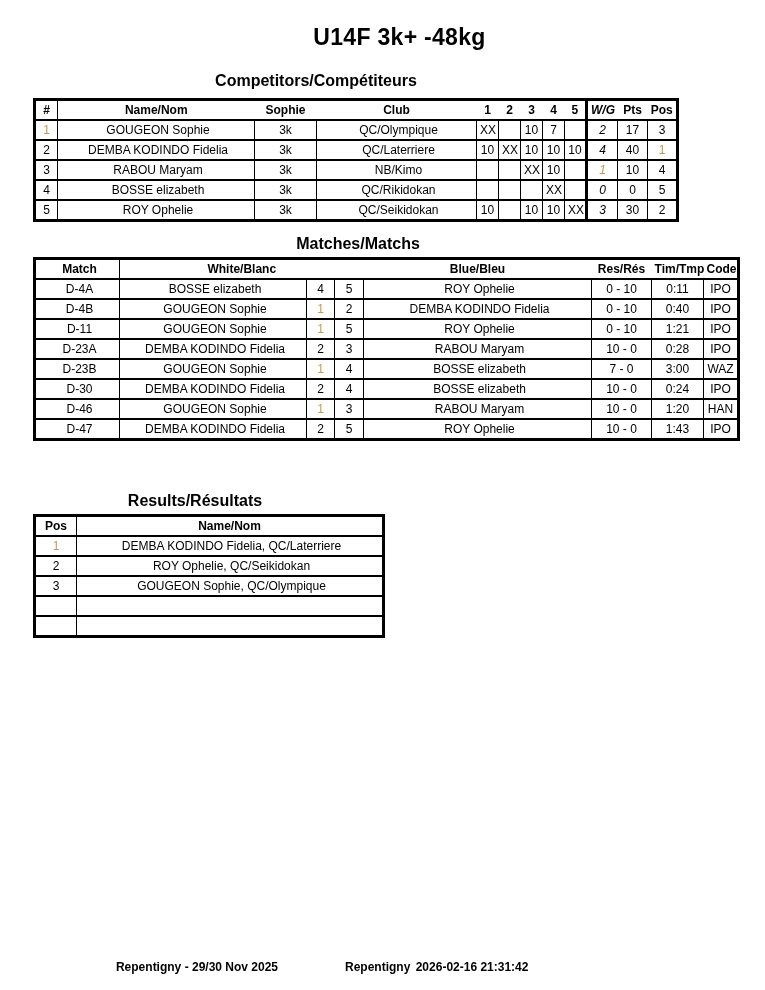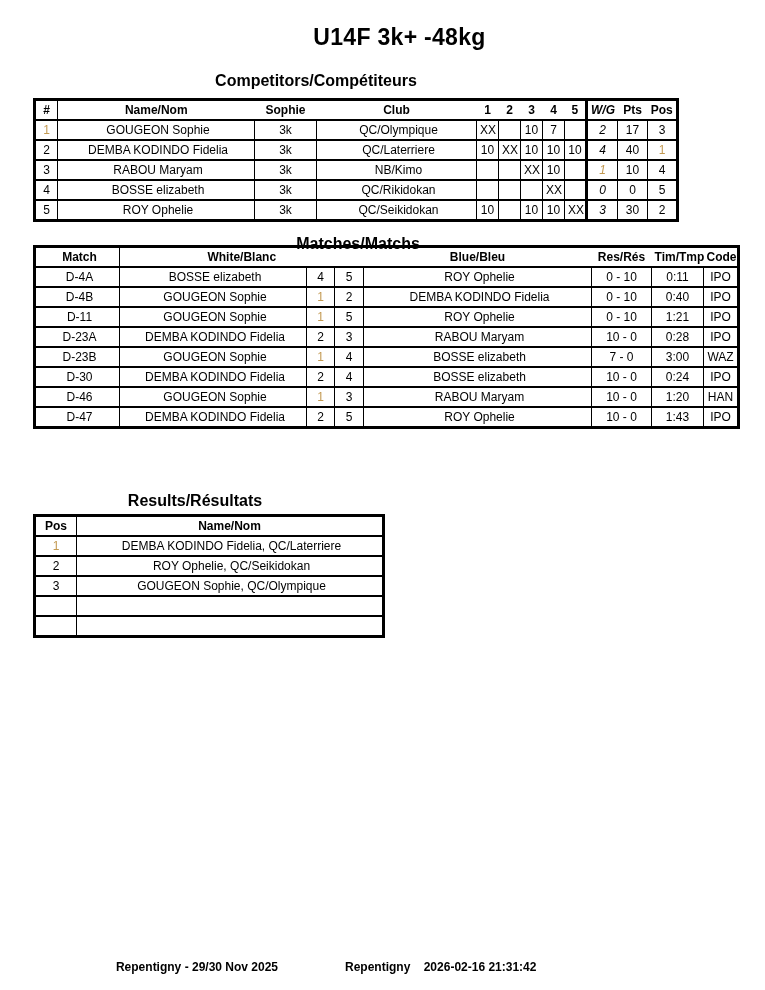--- a/index.html
+++ b/index.html
@@ -30,32 +30,32 @@
   }
   .tbl th{font-weight:bold;}
   .tbl .nov{border-left:none;border-right:none;}
   .tbl .c{text-align:center;}
   .tbl .l{text-align:center;padding-left:7px;}
   .tbl .thickL{border-left:3px solid #000 !important;font-style:italic;}
   .tbl .b-r{border-right:1px solid #000;border-left:none;}
   .bold{font-weight:bold;}
 
   .t-competitors{top:98px;left:33px;width:643px;}
-  .t-matches{top:245px;left:33px;width:704px;}
+  .t-matches{top:257px;left:33px;width:704px;}
   .t-results{top:514px;left:33px;width:349px;}
 
   .footer-left{
     position:absolute;top:960px;left:0;width:394px;text-align:center;
     font-size:12px;font-weight:bold;
   }
   .footer-right{
     position:absolute;top:960px;left:345px;font-size:12px;font-weight:bold;
     white-space:nowrap;
   }
-  .footer-right .dt{margin-left:10px;}
+  .footer-right .dt{margin-left:2px;}
 </style>
 </head>
 <body>
 
 <div class="page">
 
   <h1 class="title">U14F 3k+ -48kg</h1>
 
   <div class="caption cap-competitors">Competitors/Compétiteurs</div>
   <table class="tbl t-competitors">

